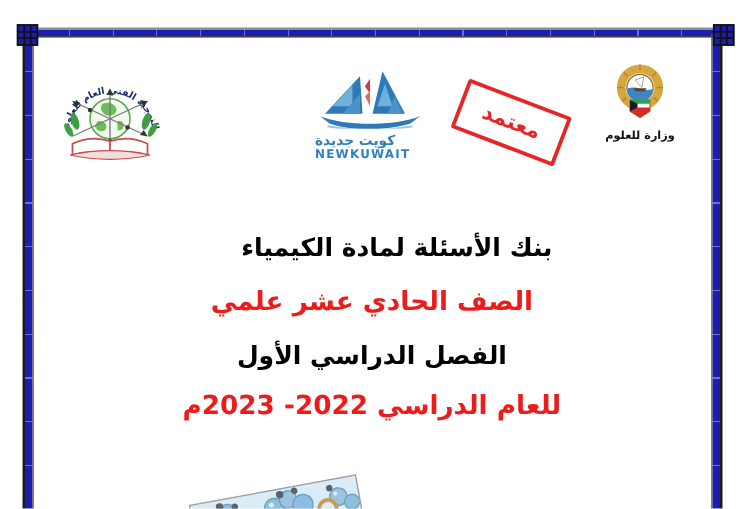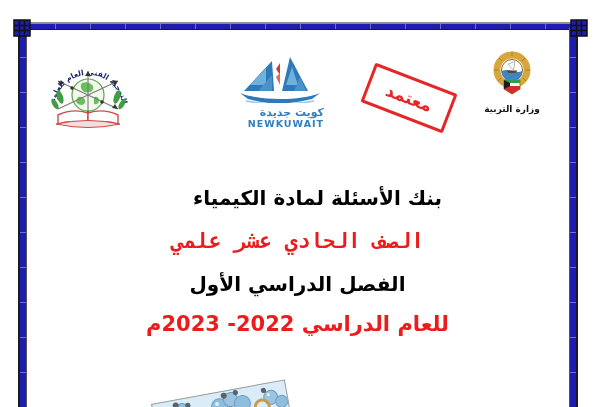--- a/index.html
+++ b/index.html
@@ -24,42 +24,42 @@
     position:absolute; left:569px; top:27px; width:9px; height:380px;
     background:repeating-linear-gradient(0deg,#1d1db0 0 34px,#7070d2 34px 35px);
     border-left:1px solid #555; border-right:2px solid #1c1c1c;
   }
   .corner { position:absolute; width:18px; height:18px; }
   .corner-tl { left:13px; top:19px; }
   .corner-tr { left:570px; top:19px; }
 
   
   .science-logo { position:absolute; left:42px; top:53px; width:93px; height:80px; }
-  .nk-logo { position:absolute; left:236px; top:55px; width:88px; height:70px; text-align:right; }
+  .nk-logo { position:absolute; left:252px; top:55px; width:88px; height:70px; text-align:left; }
   .nk-arabic { font-size:11px; font-weight:bold; color:#2f7fc1; line-height:11px; direction:rtl; }
   .nk-english { font-size:9.5px; font-weight:bold; color:#2f7fc1; letter-spacing:1px; line-height:11px; }
 
   .stamp {
     position:absolute; left:365px; top:77px; width:88px; height:42px;
     border:3px solid #e62626; border-radius:2px;
     transform:rotate(21deg);
     display:flex; align-items:center; justify-content:center;
     font-size:17px; font-weight:bold; color:#e62626; letter-spacing:1px;
     direction:rtl; background:rgba(255,255,255,0.0);
   }
 
   .ministry { position:absolute; left:464px; top:50px; width:96px; text-align:center; }
   .ministry-emblem { width:44px; height:48px; display:inline-block; }
   .ministry-text { margin-top:2px; font-size:9px; font-weight:bold; color:#111; line-height:11.5px; direction:rtl; }
 
   
   .title-block { position:absolute; left:27px; top:0; width:541px; text-align:center; direction:rtl; }
   .title-line { position:absolute; left:0; width:100%; font-weight:bold; }
   .tl-0 { top:186px; font-size:20px;padding-left:40px; }
-  .tl-1 { top:229px; font-size:21px;font-family:Liberation Mono, monospace; }
+  .tl-1 { top:229px; font-size:21px; }
   .tl-2 { top:272px; font-size:20px; }
   .tl-3 { top:312px; font-size:21px; }
 
   
   .molecule-strip {
     position:absolute; left:151px; top:404px; width:136px; height:48px;
     background:#d9ecf8; border:1px solid #9a9a9a;
     transform:rotate(-10.4deg); transform-origin:0 0;
     overflow:hidden;
   }
@@ -169,21 +169,21 @@
       <path d="M16.5,20.5 h11 l-2,2.5 h-7 Z" fill="#5a4632"></path>
 
       <g>
         <polygon points="14,30 30,30 30,39 22,44 14,39" fill="#ffffff" stroke="#9b7c2a" stroke-width="1"></polygon>
         <polygon points="14,30 30,30 30,33 14,33" fill="#2e9e4f"></polygon>
         <polygon points="14,36 30,36 30,39 22,44 14,39" fill="#d42b2b"></polygon>
         <polygon points="14,30 20,33 20,36 14,39" fill="#1b1b1b"></polygon>
       </g>
     </svg>
     <div class="ministry-text">
-      <div>وزارة التربية</div>
+      <div>وزارة للعلوم</div>
     </div>
   </div>
 
   <div class="title-block">
     <div class="title-line tl-0" style="color: rgb(0, 0, 0);">بنك الأسئلة لمادة الكيمياء</div>
     <div class="title-line tl-1" style="color: rgb(237, 28, 28);">الصف الحادي عشر علمي</div>
     <div class="title-line tl-2" style="color: rgb(0, 0, 0); text-align: center;">الفصل الدراسي الأول</div>
     <div class="title-line tl-3" style="color: rgb(237, 28, 28);">للعام الدراسي 2022- 2023م</div>
   </div>
 

